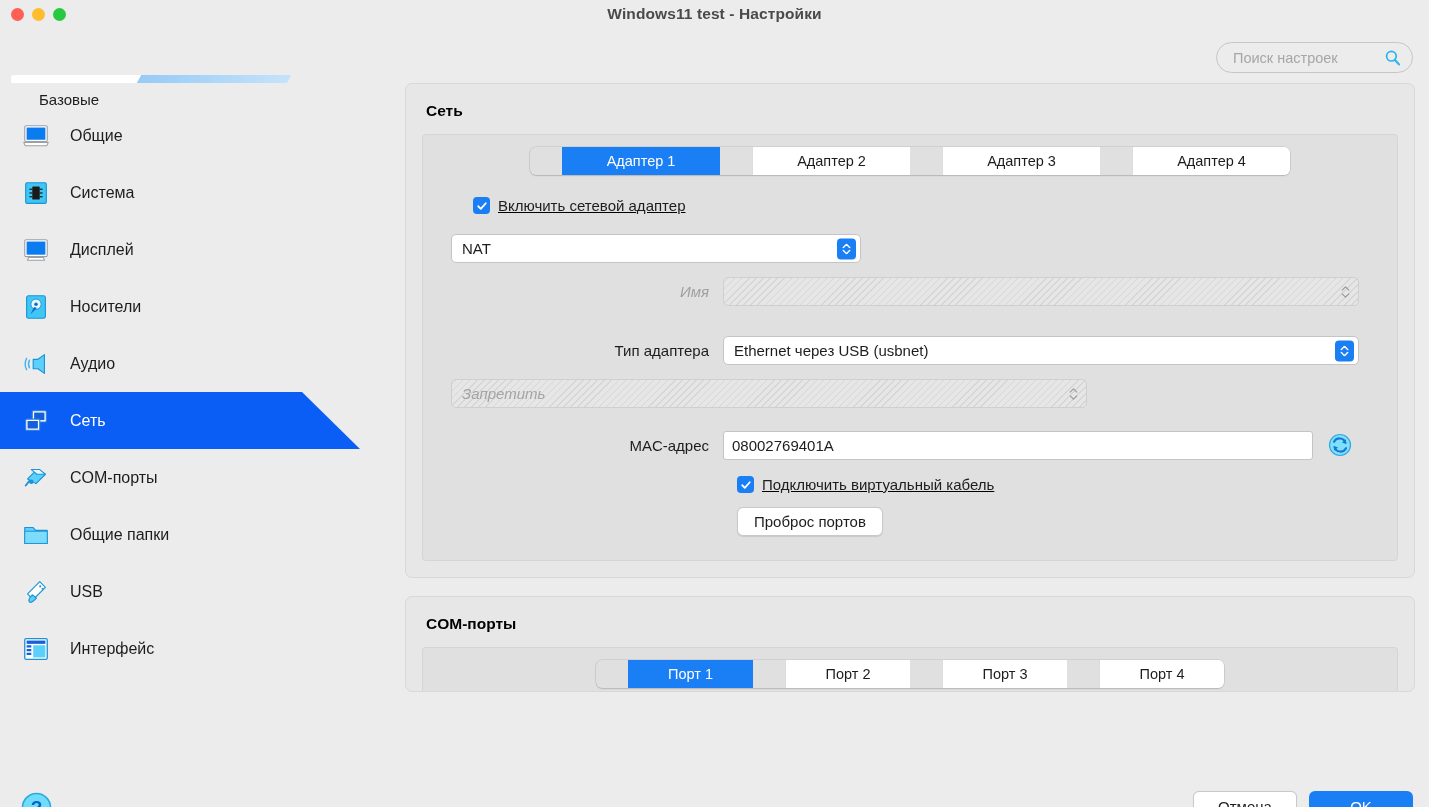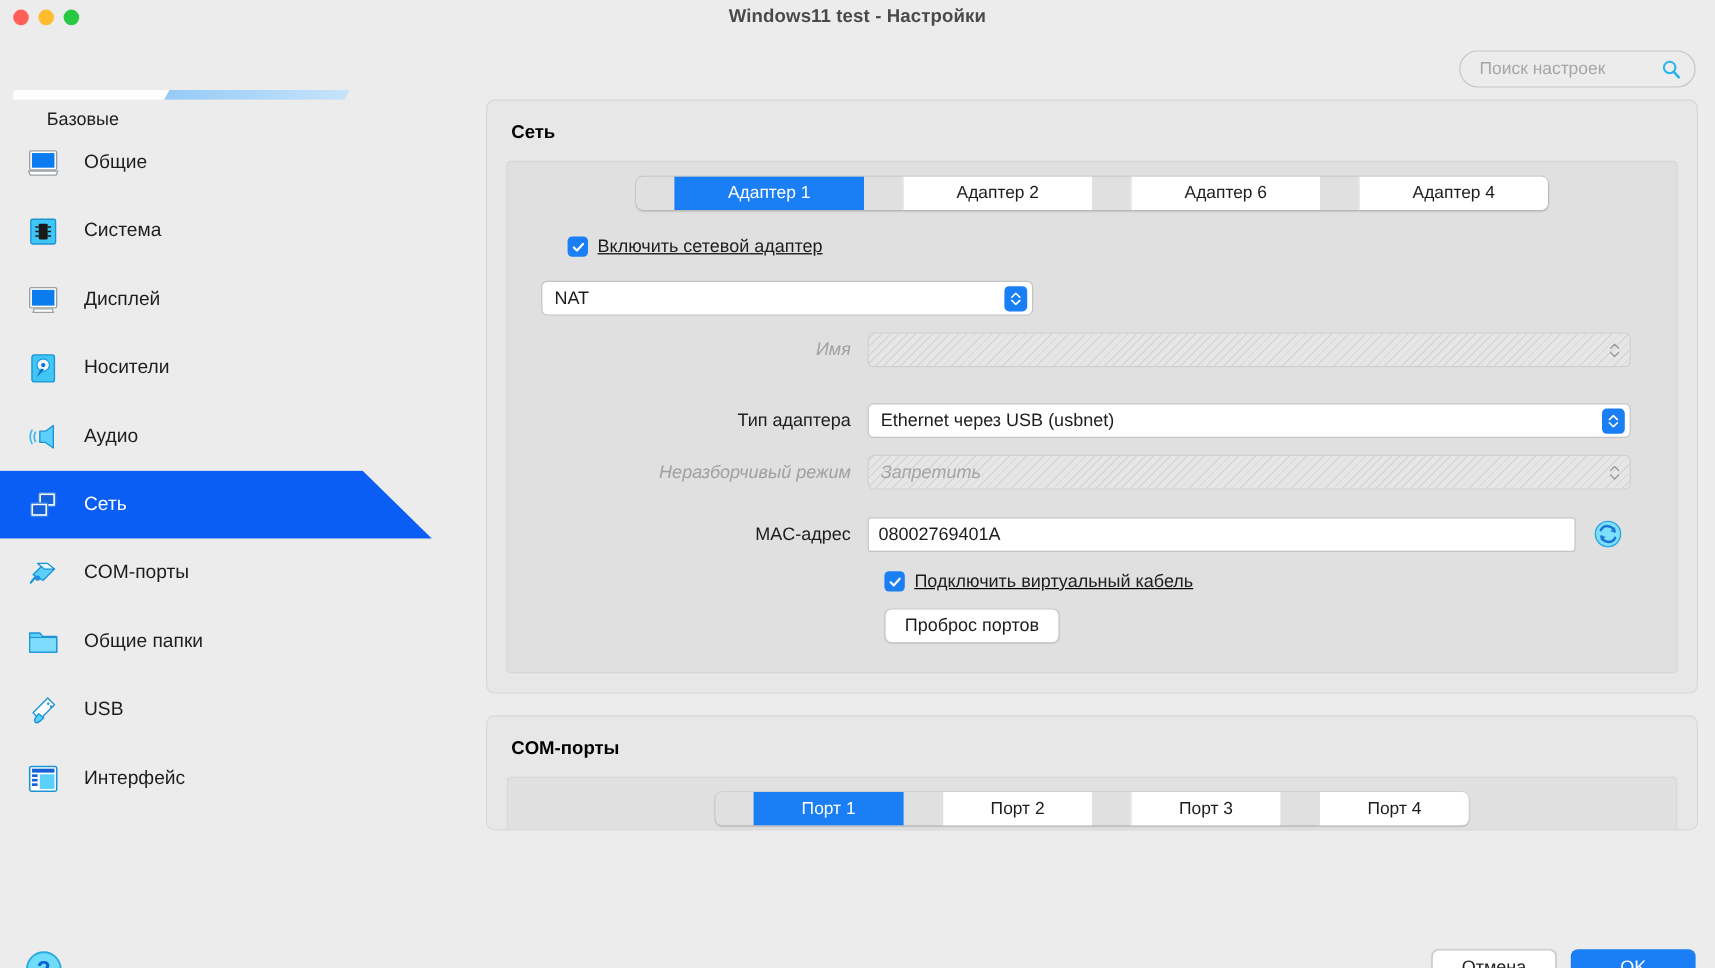--- a/index.html
+++ b/index.html
@@ -462,21 +462,21 @@
   <div class="content">
 
     <div class="panel">
       <div class="panel-title">Сеть</div>
 
       <div class="panel-inner">
         <div class="tabstrip">
           <div class="tabs">
             <div class="tab active">Адаптер 1</div>
             <div class="tab">Адаптер 2</div>
-            <div class="tab">Адаптер 6</div>
+            <div class="tab">Адаптер 3</div>
             <div class="tab">Адаптер 4</div>
           </div>
         </div>
 
         <div class="form">
 
           <div class="row" style="margin-bottom:20px;">
             <div style="width:272px;"></div>
             <div class="checkrow" style="margin-left:-250px;">
               <span class="cbx">
@@ -526,21 +526,20 @@
                   <path d="M1 5l4-4 4 4" fill="none" stroke="#ffffff" stroke-width="1.6" stroke-linecap="round" stroke-linejoin="round"></path>
                 </svg>
                 <svg class="chev" viewBox="0 0 10 6" width="9" height="5">
                   <path d="M1 1l4 4 4-4" fill="none" stroke="#ffffff" stroke-width="1.6" stroke-linecap="round" stroke-linejoin="round"></path>
                 </svg>
               </span>
             </div>
           </div>
 
           <div class="row" style="margin-bottom:22px;">
-            <div class="lbl dim">Неразборчивый режим</div>
             <div class="select disabled" style="width:636px;">
               <span>Запретить</span>
               <span class="stepper-grey">
                 <svg viewBox="0 0 10 6" width="9" height="5">
                   <path d="M1 5l4-4 4 4" fill="none" stroke="#9a9a9a" stroke-width="1.4" stroke-linecap="round" stroke-linejoin="round"></path>
                 </svg>
                 <svg viewBox="0 0 10 6" width="9" height="5">
                   <path d="M1 1l4 4 4-4" fill="none" stroke="#9a9a9a" stroke-width="1.4" stroke-linecap="round" stroke-linejoin="round"></path>
                 </svg>
               </span>

